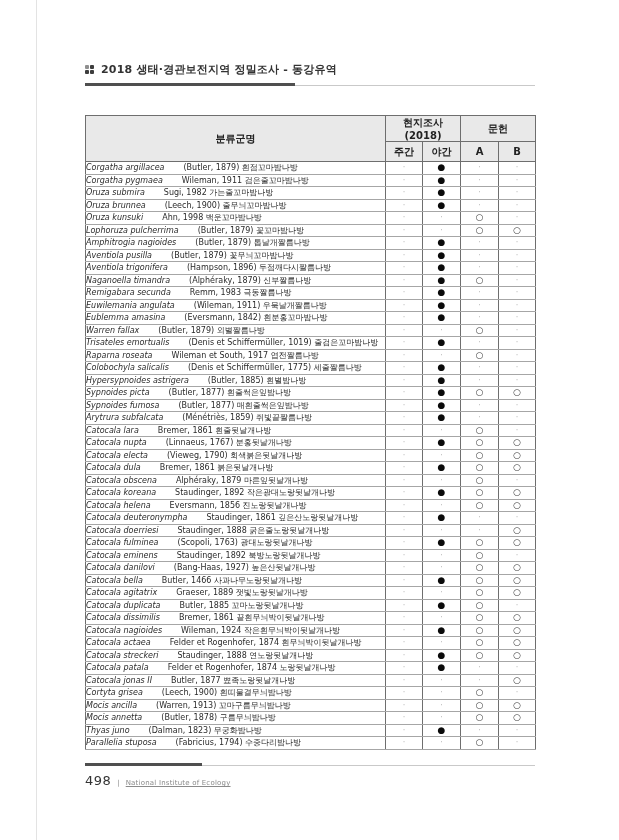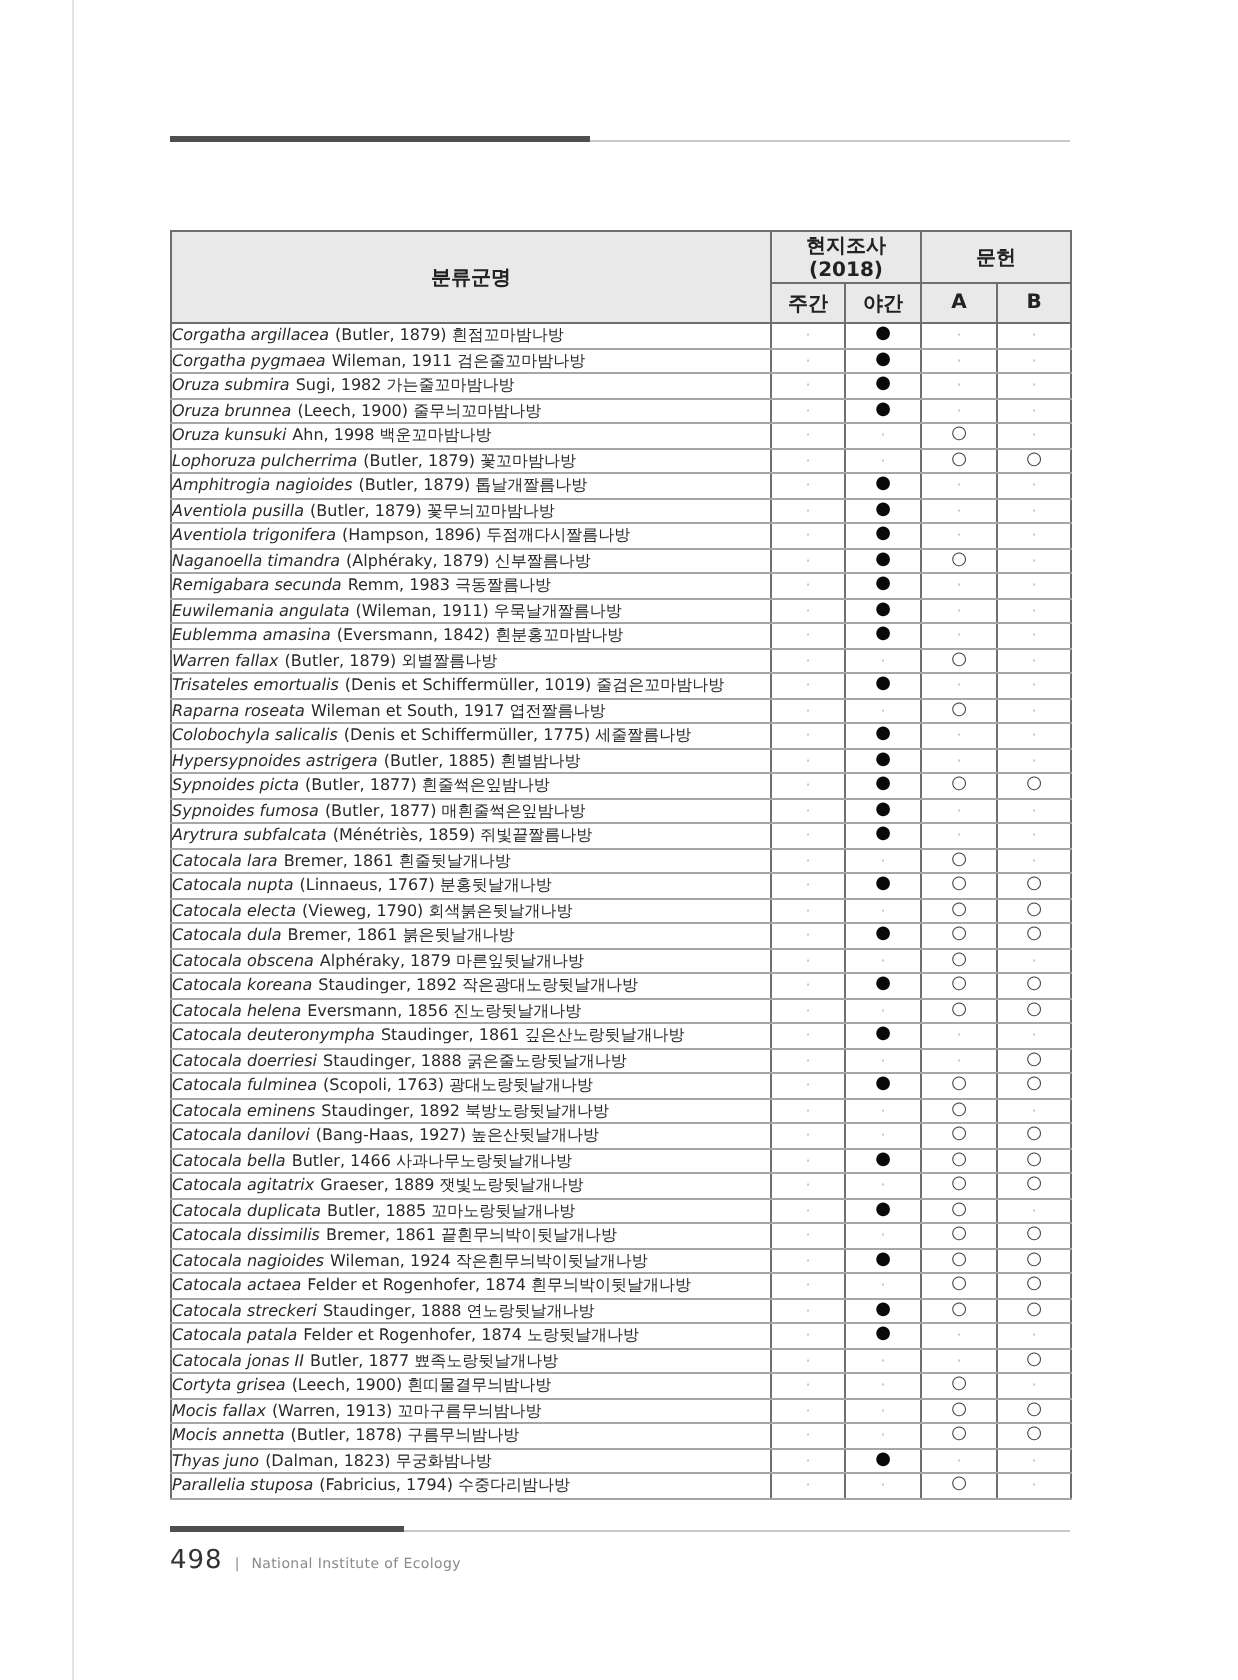--- a/index.html
+++ b/index.html
@@ -47,42 +47,51 @@
   table.species td {
     border-left: 1px solid var(--border-dark, #6e6e6e);
     border-right: 1px solid var(--border-dark, #6e6e6e);
     border-top: 1px solid var(--border-light, #a6a6a6);
     border-bottom: 1px solid var(--border-light, #a6a6a6);
     height: 11.5px; padding: 0; vertical-align: middle;
     font-size: 8px; line-height: 11.5px; white-space: nowrap; overflow: hidden;
   }
   td.name-cell { padding-left: 4px; text-align: left; color: #2a2a2a; }
   td.name-cell i { font-style: italic; }
-  td.name-cell .rest { margin-left: 3px; }
+  td.name-cell .rest { margin-left: 19px; }
   td.mark { text-align: center; }
   td.mark.filled { font-size: 9px; color: #0a0a0a; }
   td.mark.open   { font-size: 9px; color: #3c3c3c; }
   td.mark.empty  { font-size: 8px; color: var(--mark-empty, #bdbdbd); }
 
   
   .footer { position: absolute; left: 85px; top: 762px; width: 450px; }
   .footer-rule { position: relative; height: 3px; border-bottom: 1px solid var(--rule-light, #c9c9c9); }
   .footer-rule .thick { position: absolute; left: 0; bottom: -1px; width: 117px; height: 3px; background: var(--rule-dark, #4f4f4f); }
   .footer-text { margin-top: 7px; display: flex; align-items: baseline; gap: 6px; }
   .page-num { font-size: 13px; color: #333; letter-spacing: 0.5px; text-align: center; }
   .foot-div { font-size: 7px; color: var(--text-muted, #8a8a8a); }
-  .org { font-size: 7px; color: var(--text-muted, #8a8a8a); letter-spacing: 0.2px; }
+  .org { font-size: 7px; color: var(--text-muted, #8a8a8a); letter-spacing: 0.2px; text-decoration: underline; }
 </style>
 </head>
 <body>
 
 <div class="page">
   <div class="edge-line"></div>
 
   <div class="doc-header">
+    <div class="head-row">
+      <span class="logo-grid">
+          <i></i>
+          <i></i>
+          <i></i>
+          <i></i>
+        </span>
+      <span class="doc-title">2018 생태·경관보전지역 정밀조사 - 동강유역</span>
+    </div>
     <div class="title-rule">
         <span class="thick"></span>
       </div>
   </div>
 
   <table class="species">
     <colgroup>
       <col style="width:300px">
         <col style="width:37px">
         <col style="width:38px">
@@ -398,21 +407,21 @@
       <td class="mark open">○</td>
     </tr>
         <tr class="data-row">
       <td class="name-cell"><i>Cortyta grisea</i><span class="rest">(Leech, 1900) 흰띠물결무늬밤나방</span></td>
       <td class="mark empty">·</td>
       <td class="mark empty">·</td>
       <td class="mark open">○</td>
       <td class="mark empty">·</td>
     </tr>
         <tr class="data-row">
-      <td class="name-cell"><i>Mocis fallax</i><span class="rest">(Warren, 1913) 꼬마구름무늬밤나방</span></td>
+      <td class="name-cell"><i>Mocis ancilla</i><span class="rest">(Warren, 1913) 꼬마구름무늬밤나방</span></td>
       <td class="mark empty">·</td>
       <td class="mark empty">·</td>
       <td class="mark open">○</td>
       <td class="mark open">○</td>
     </tr>
         <tr class="data-row">
       <td class="name-cell"><i>Mocis annetta</i><span class="rest">(Butler, 1878) 구름무늬밤나방</span></td>
       <td class="mark empty">·</td>
       <td class="mark empty">·</td>
       <td class="mark open">○</td>

